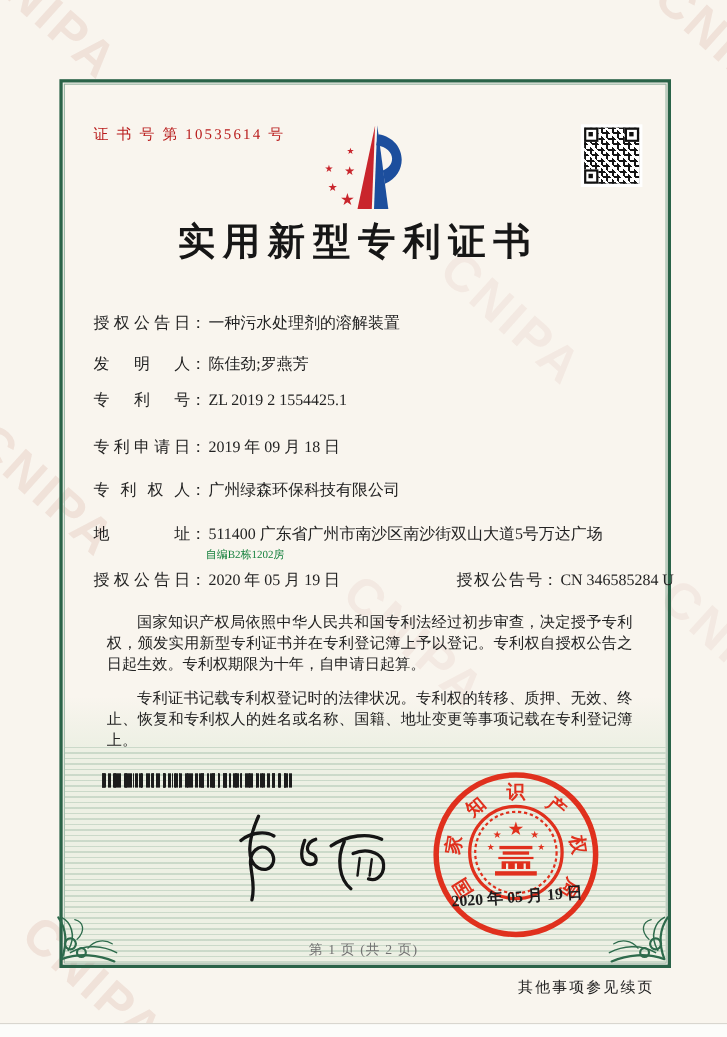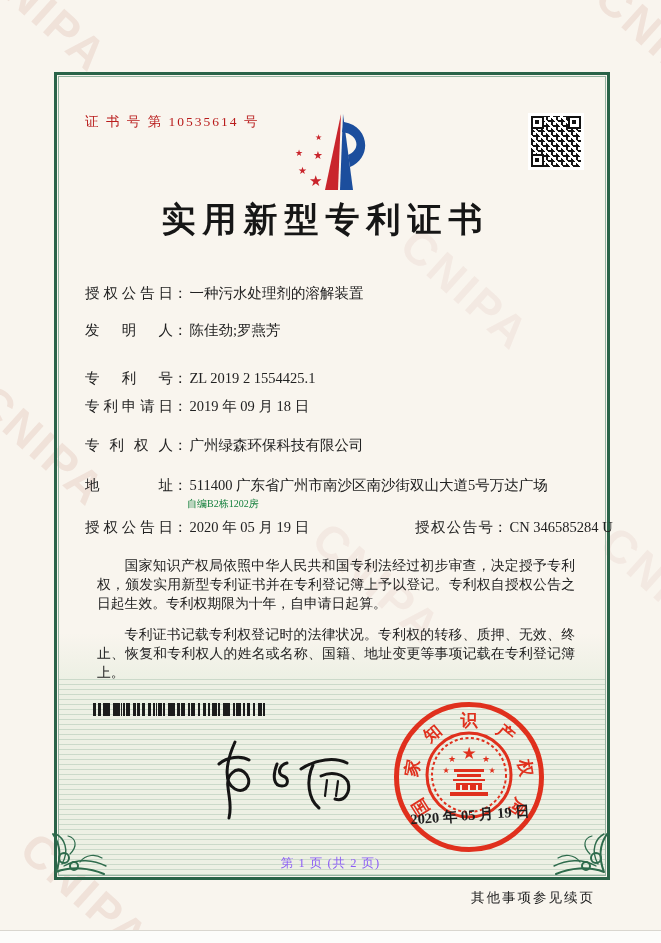--- a/index.html
+++ b/index.html
@@ -59,21 +59,21 @@
   .seal{position:absolute;left:394px;top:702px;width:150px;height:150px;}
   .seal-ring{position:absolute;inset:0;border:5px solid #e0301d;border-radius:50%;}
   .sc{position:absolute;left:50%;top:50%;font-size:17px;font-weight:700;color:#e0301d;
     transform:translate(-50%,-50%) rotate(var(--a)) translateY(-57px);
     font-family:"Liberation Sans",sans-serif;}
   .emblem{position:absolute;left:29px;top:27px;width:92px;height:92px;}
   .seal-date{position:absolute;left:400px;top:806px;width:140px;text-align:center;
     font-size:14.5px;font-weight:600;color:#1e1e1e;transform:rotate(-4deg);white-space:nowrap;}
   
   .page-footer{position:absolute;left:0;width:661px;top:855px;text-align:center;
-    font-size:12.5px;color:#8b5cf6;letter-spacing:1px;}
+    font-size:12.5px;color:#737373;letter-spacing:1px;}
   .cont-note{position:absolute;left:0;width:595px;top:889px;text-align:right;
     font-size:13.5px;color:#222;letter-spacing:2px;font-family:Liberation Mono, monospace;}
 </style>
 </head>
 <body>
 
 <div class="page">
 
   <span class="wm" style="left:-34px;top:-16px;">CNIPA</span>
   <span class="wm" style="left:583px;top:14px;">CNIPA</span>
@@ -131,21 +131,21 @@
   </div>
 
   <div class="title">实用新型专利证书</div>
 
   <div class="field" style="top:284px;">
     <span class="lbl">授权公告日</span><span>：</span><span class="val">一种污水处理剂的溶解装置</span>
   </div>
   <div class="field" style="top:321px;">
     <span class="lbl">发明人</span><span>：</span><span class="val">陈佳劲;罗燕芳</span>
   </div>
-  <div class="field" style="top:369px;">
+  <div class="field" style="top:354px;">
     <span class="lbl">专利号</span><span>：</span><span class="val">ZL 2019 2 1554425.1</span>
   </div>
   <div class="field" style="top:397px;">
     <span class="lbl">专利申请日</span><span>：</span><span class="val">2019 年 09 月 18 日</span>
   </div>
   <div class="field" style="top:436px;">
     <span class="lbl">专利权人</span><span>：</span><span class="val">广州绿森环保科技有限公司</span>
   </div>
   <div class="field" style="top:476px;">
     <span class="lbl">地址</span><span>：</span><span class="val">511400 广东省广州市南沙区南沙街双山大道5号万达广场</span>

